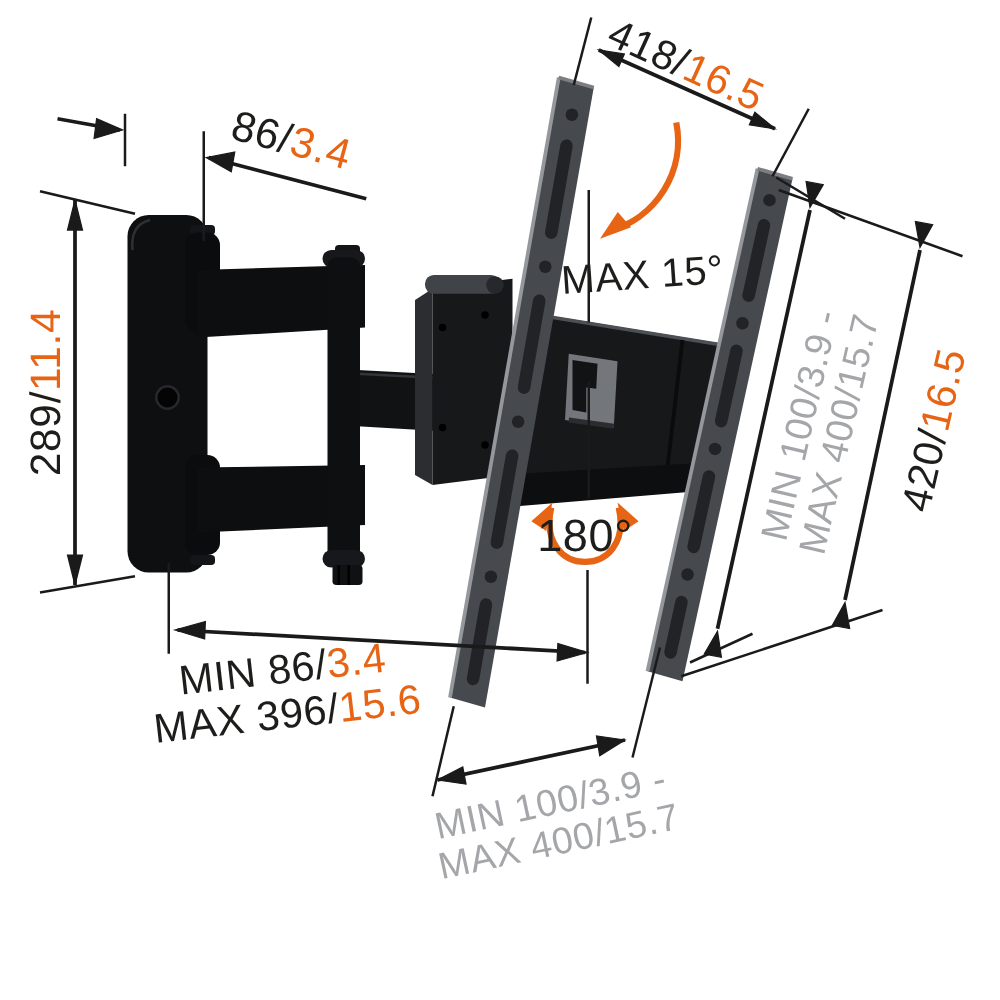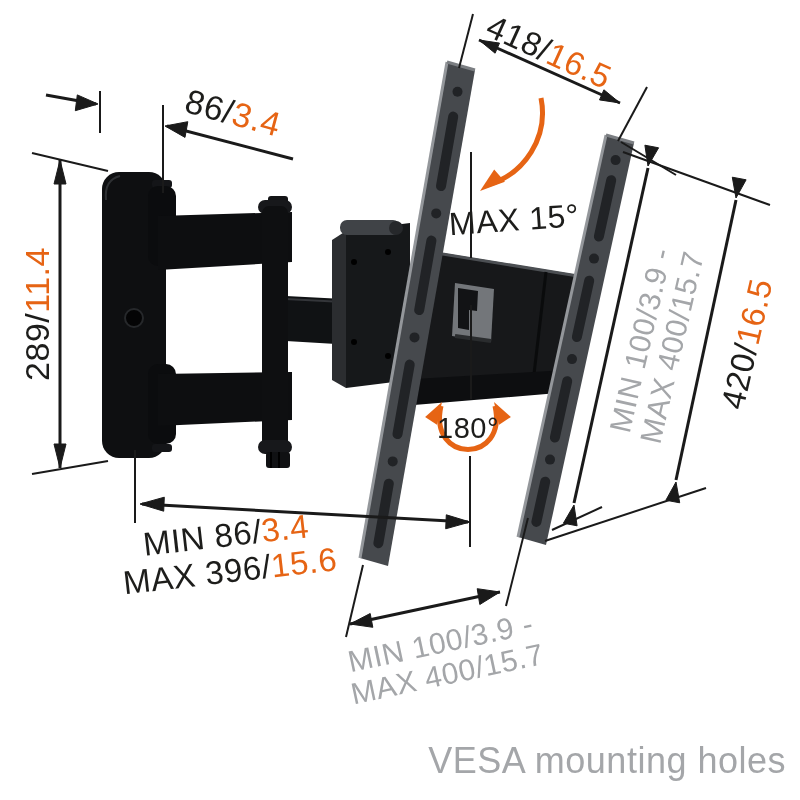--- a/index.html
+++ b/index.html
@@ -8,21 +8,21 @@
   #drawing{position:absolute;left:0;top:0;}
   .dim{position:absolute;white-space:nowrap;color:#1d1d1b;letter-spacing:.5px;
        transform:translate(-50%,-50%);line-height:1.08;}
   .inch{color:#e66414;}
   .muted{color:#a4a6a9;}
   .ctr{text-align:center;}
   .lbl-top-width   {left:549px;top:52px; font-size:33px;transform:translate(-50%,-50%) rotate(24.5deg);}
   .lbl-wall-depth  {left:233px;top:113px;font-size:34px;transform:translate(-50%,-50%) rotate(15deg);}
   .lbl-plate-height{left:37px; top:314px;font-size:34px;transform:translate(-50%,-50%) rotate(-90deg);}
   .lbl-max-tilt    {left:514px;top:220px;font-size:32px;transform:translate(-50%,-50%) rotate(-4deg);}
-  .lbl-swivel      {left:468px;top:429px;font-size:29px;}
+  .lbl-swivel      {left:468px;top:429px;font-size:36px;}
   .lbl-arm-reach   {left:228px;top:553px;font-size:33px;transform:translate(-50%,-50%) rotate(-6.5deg);}
   .lbl-vesa-width  {left:444px;top:659px;font-size:30px;transform:translate(-50%,-50%) rotate(-12deg);}
   .lbl-vesa-height {left:657px;top:344px;font-size:30px;transform:translate(-50%,-50%) rotate(-77deg);}
   .lbl-rail-length {left:747px;top:344px;font-size:33px;transform:translate(-50%,-50%) rotate(-77deg);}
   .lbl-units  {position:absolute;right:17px;top:705px;font-size:37px;color:#1d1d1b;letter-spacing:.5px;}
   .lbl-caption{position:absolute;right:14px;top:740px;font-size:36px;letter-spacing:.5px;}
 </style>
 </head>
 <body>
 
@@ -226,15 +226,14 @@
   <div class="dim lbl-vesa-height ctr muted">
     <div>MIN 100/3.9 -</div>
     <div>MAX 400/15.7</div>
   </div>
 
   <div class="dim lbl-rail-length">
     <span>420/</span><span class="inch">16.5</span>
   </div>
 
 
-  <div class="lbl-caption muted">VESA mounting holes</div>
 
 </div>
 
 </body></html>

